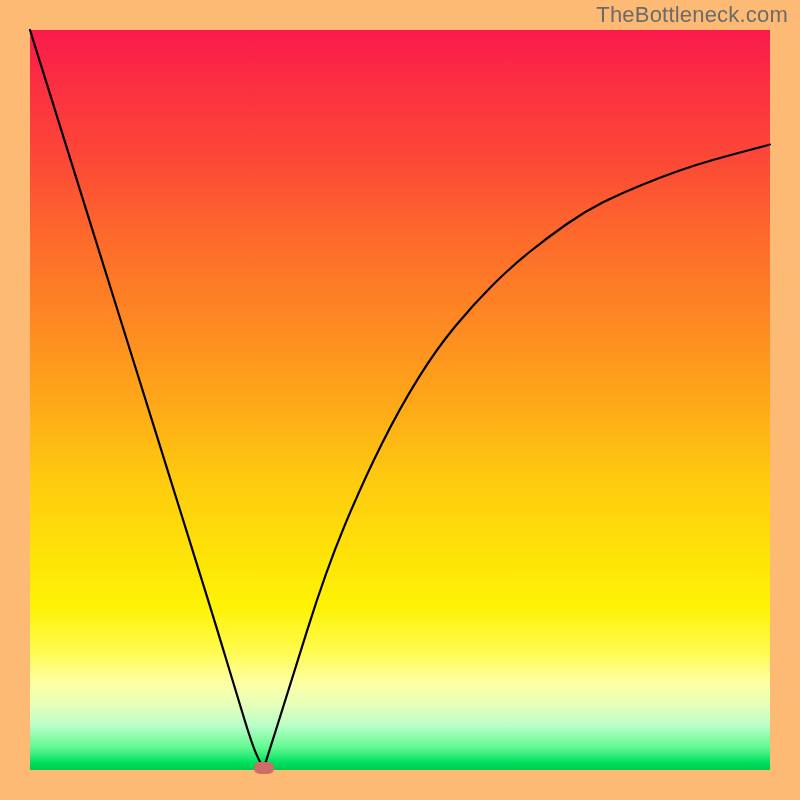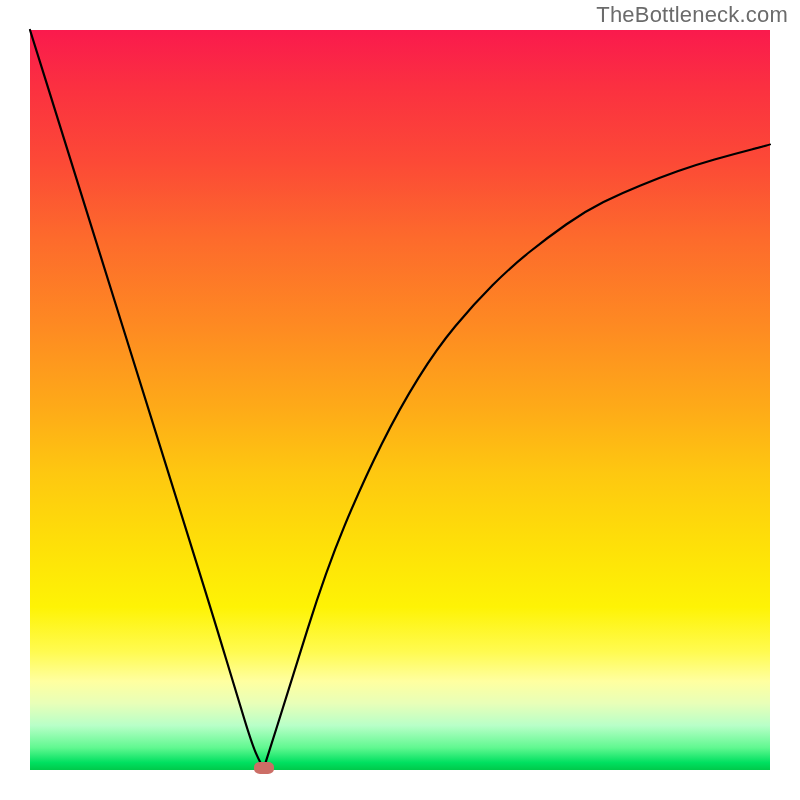--- a/index.html
+++ b/index.html
@@ -8,21 +8,21 @@
     width: 800px;
     height: 800px;
     overflow: hidden;
     background: #000;
     font-family: Arial, Helvetica, sans-serif;
   }
   .frame {
     position: relative;
     width: 800px;
     height: 800px;
-    background: #ffffff;
+    background: #fdba74;
   }
   .plot-area {
     position: absolute;
     left: 30px;
     top: 30px;
     width: 740px;
     height: 740px;
     
     background: linear-gradient(to bottom,
       #fa1a4d 0%,

